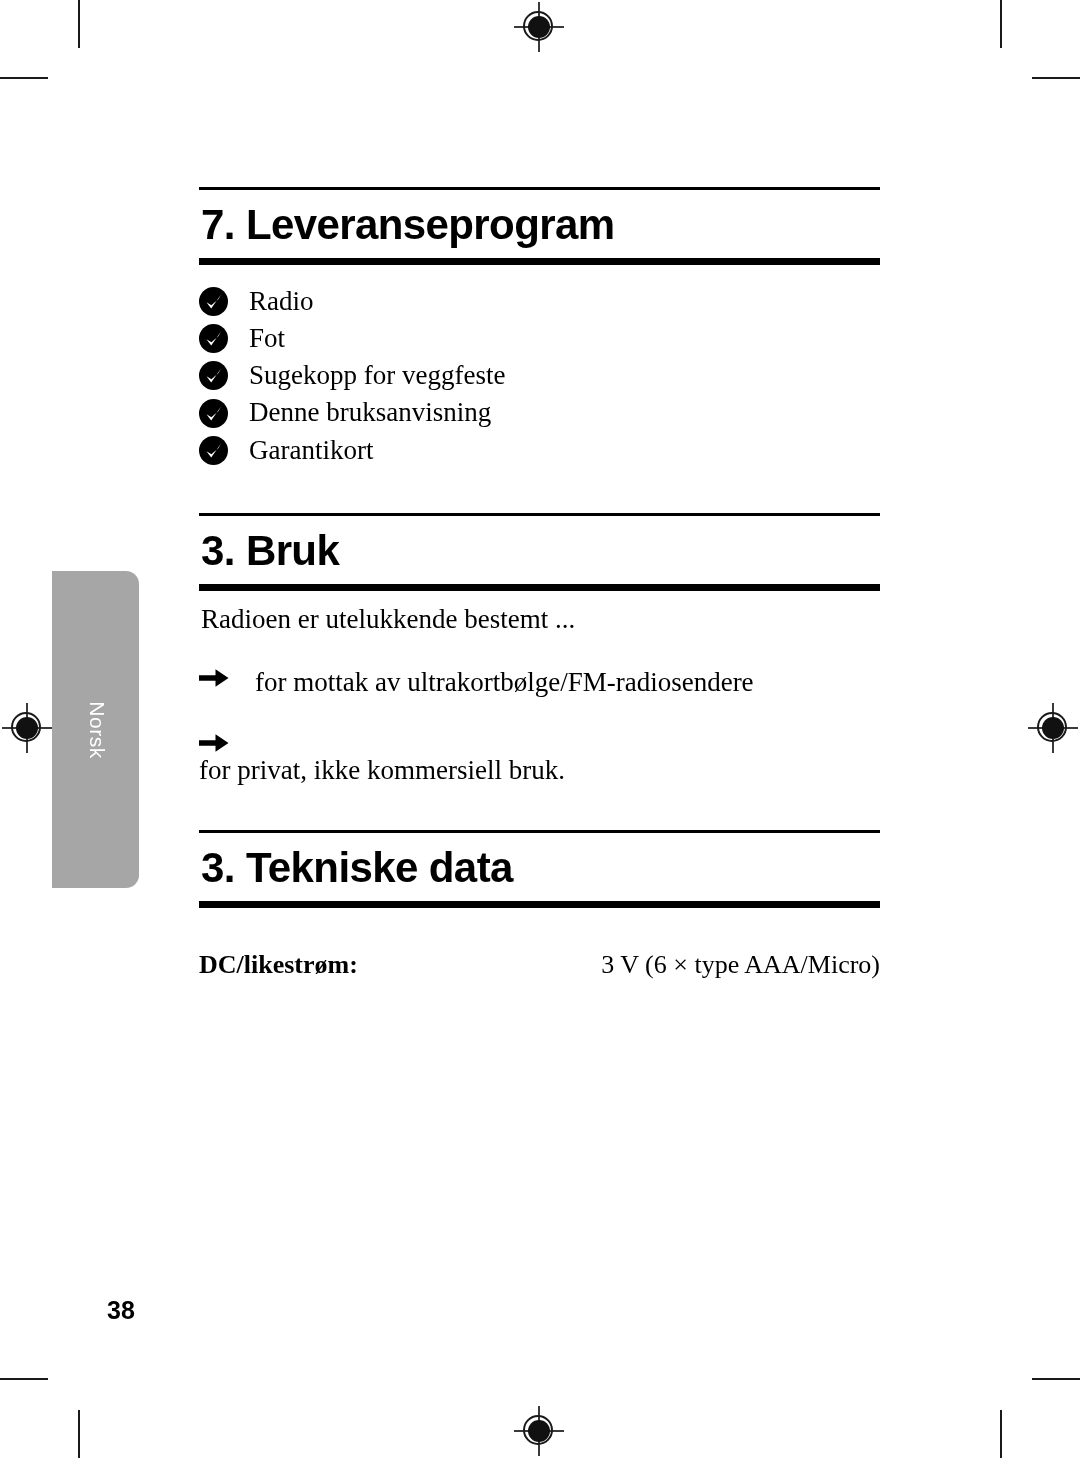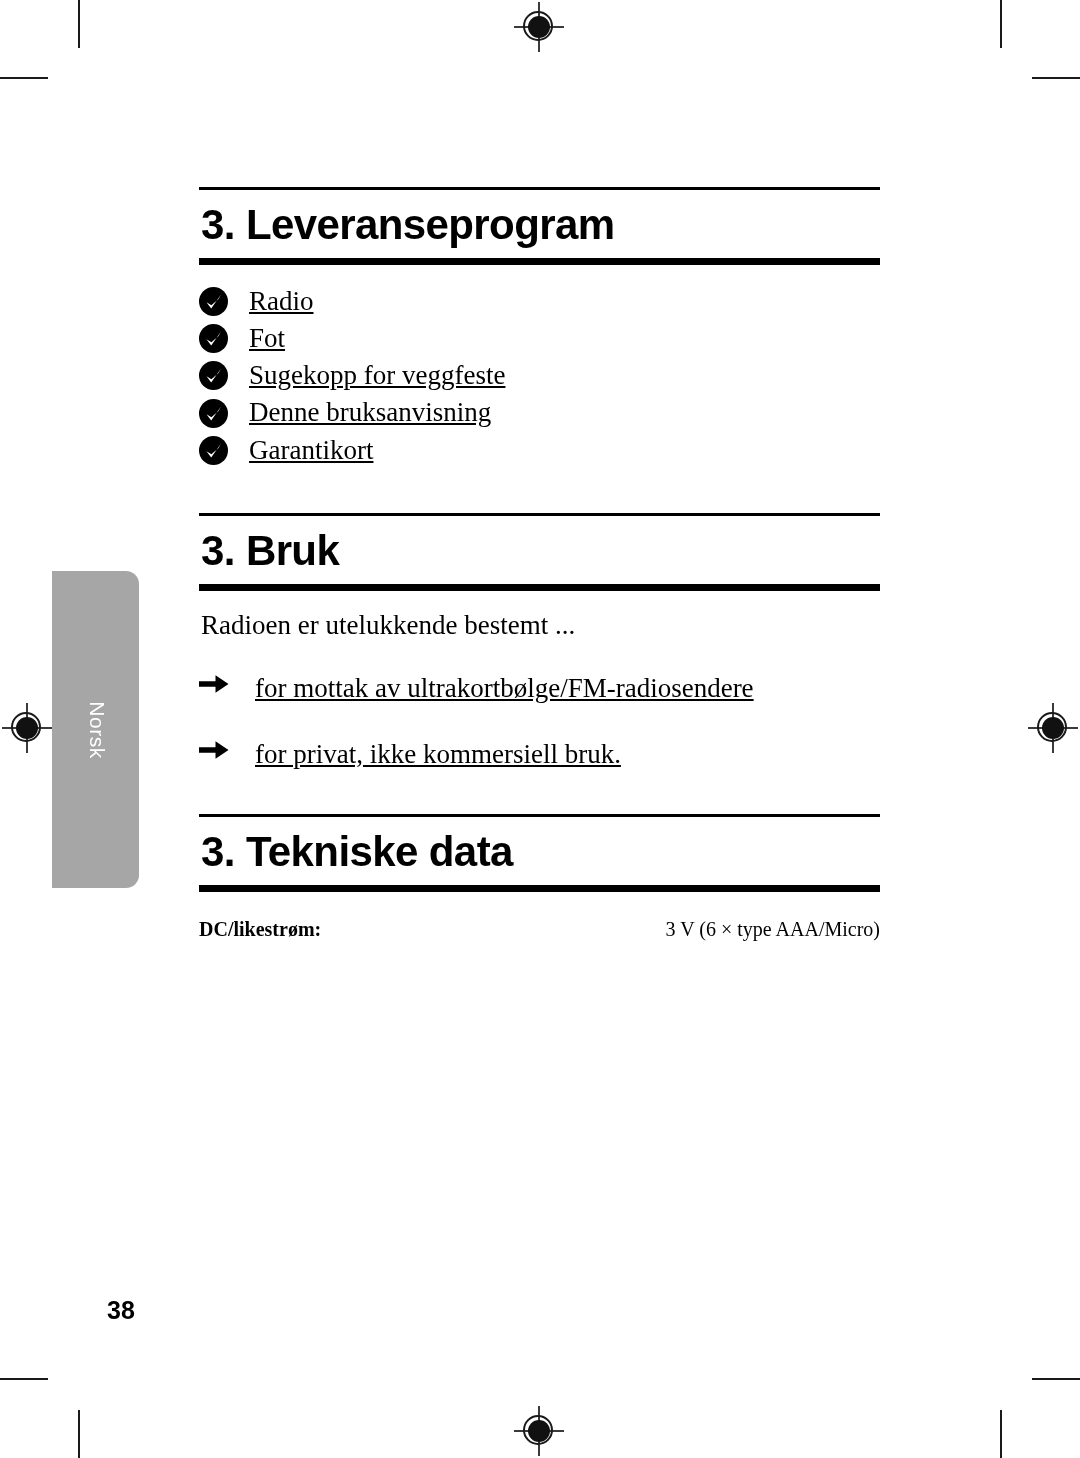--- a/index.html
+++ b/index.html
@@ -132,57 +132,57 @@
     line-height: 1.08;
   }
   .check-icon {
     flex: 0 0 auto;
     width: 29px;
     height: 29px;
     margin-right: 21px;
     position: relative;
   }
   .check-icon svg { display: block; }
-  .item-text { display: block; text-decoration: underline; }
+  .item-text { display: block; }
 
   
   .intro-line {
     font-size: 27px;
-    padding: 20px 0 0 2px;
+    padding: 14px 0 0 2px;
     line-height: 1.1;
   }
   ul.arrow-list {
     list-style: none;
     margin: 0;
     padding: 34px 0 0 0;
   }
   ul.arrow-list li {
     display: flex;
     align-items: baseline;
     margin: 0 0 36px 0;
     font-size: 27px;
     line-height: 1.1;
   }
-  ul.arrow-list li:last-child { margin-bottom: 0; }
+  ul.arrow-list li:last-child { margin-bottom: 0; flex-direction: column; }
   .arrow-icon {
     flex: 0 0 auto;
     width: 30px;
     height: 22px;
     margin-right: 26px;
     position: relative;
     top: -2px;
   }
   .arrow-icon svg { display: block; }
 
   
   table.spec-table {
     width: 100%;
     border-collapse: collapse;
-    margin-top: 24px;
-    font-size: 20px;
+    margin-top: 40px;
+    font-size: 26px;
   }
   table.spec-table td {
     padding: 2px 0 3px 0;
     vertical-align: baseline;
   }
   td.spec-label {
     font-weight: bold;
     text-align: left;
     padding-left: 2px;
     white-space: nowrap;
@@ -245,21 +245,21 @@
 </div>
 
 <div class="side-tab">
   <span class="side-tab-label">Norsk</span>
 </div>
 
 <div class="content">
 
   <div style="padding-top:187px;">
     <div class="rule-thin"></div>
-    <h1 class="section-heading">3. Leveranseprogram</h1>
+    <h1 class="section-heading">7. Leveranseprogram</h1>
     <div class="rule-thick"></div>
 
     <ul class="check-list">
       <li>
         <span class="check-icon">
           <svg width="29" height="29" viewBox="0 0 29 29">
               <circle cx="14.5" cy="14.5" r="14.5" fill="#000"></circle>
               <path d="M7.5 15.2 L12.2 21.5 L22 7.5 L19.3 12.3 L12.4 18.2 Z" fill="#fff"></path>
             </svg>
         </span>

